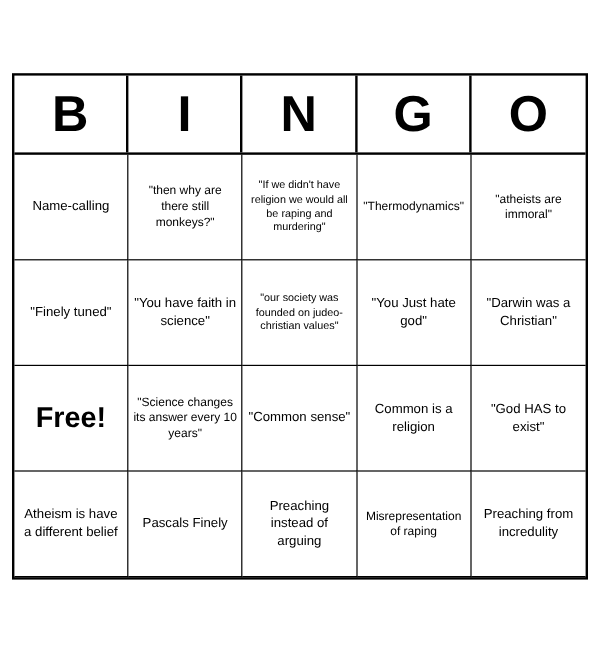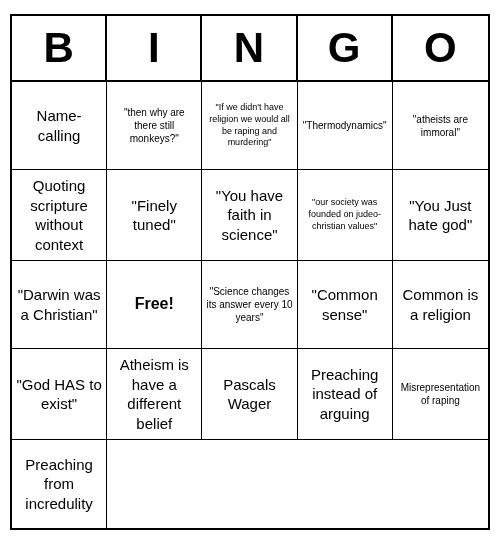--- a/index.html
+++ b/index.html
@@ -37,31 +37,31 @@
     }
     .bingo-cell {
       border-right: 1.5px solid #000;
       border-bottom: 1.5px solid #000;
       min-height: 88px;
       display: flex;
       align-items: center;
       justify-content: center;
       text-align: center;
       padding: 6px 4px;
-      font-size: 15px;
+      font-size: 11px;
       line-height: 1.3;
     }
     .bingo-cell:nth-child(5n) {
       border-right: none;
     }
     .bingo-cell:nth-child(n+21) {
       border-bottom: none;
     }
     .bingo-cell.free {
-      font-size: 16px;
+      font-size: 24px;
       font-weight: bold;
     }
     .bingo-cell.small-text {
       font-size: 10px;
     }
     .bingo-cell.tiny-text {
       font-size: 9px;
     }
   </style>
 </head>
@@ -74,30 +74,29 @@
       <div class="bingo-letter">N</div>
       <div class="bingo-letter">G</div>
       <div class="bingo-letter">O</div>
     </div>
   <div class="bingo-grid">
   <div class="bingo-cell">Name-calling</div>
       <div class="bingo-cell small-text">"then why are there still monkeys?"</div>
       <div class="bingo-cell tiny-text">"If we didn't have religion we would all be raping and murdering"</div>
       <div class="bingo-cell small-text">"Thermodynamics"</div>
       <div class="bingo-cell small-text">"atheists are immoral"</div>
-      <div class="bingo-cell">Quoting scripture without context</div>
       <div class="bingo-cell">"Finely tuned"</div>
       <div class="bingo-cell">"You have faith in science"</div>
       <div class="bingo-cell tiny-text">"our society was founded on judeo-christian values"</div>
       <div class="bingo-cell">"You Just hate god"</div>
       <div class="bingo-cell">"Darwin was a Christian"</div>
       <div class="bingo-cell free">Free!</div>
       <div class="bingo-cell small-text">"Science changes its answer every 10 years"</div>
       <div class="bingo-cell">"Common sense"</div>
       <div class="bingo-cell">Common is a religion</div>
       <div class="bingo-cell">"God HAS to exist"</div>
       <div class="bingo-cell">Atheism is have a different belief</div>
-      <div class="bingo-cell">Pascals Wager</div>
+      <div class="bingo-cell">Pascals Finely</div>
       <div class="bingo-cell">Preaching instead of arguing</div>
       <div class="bingo-cell small-text">Misrepresentation of raping</div>
       <div class="bingo-cell">Preaching from incredulity</div>
     </div>
 </div>
 
 </body></html>

